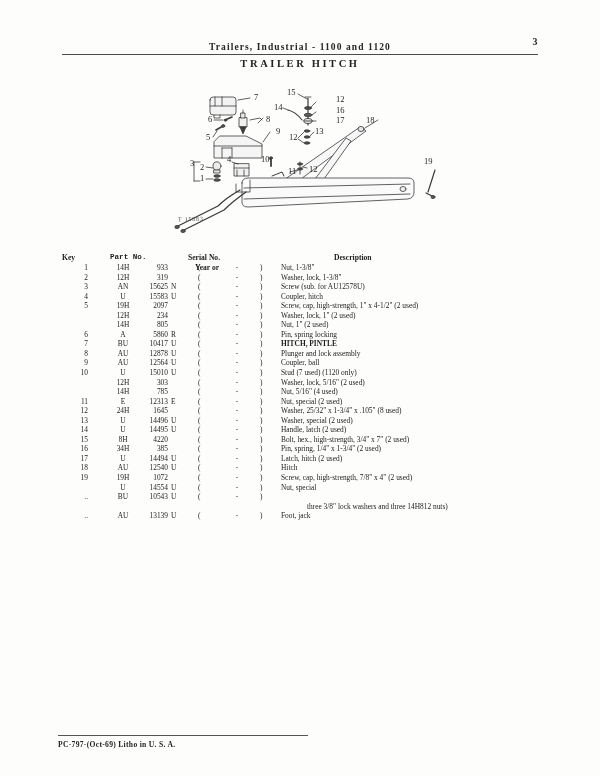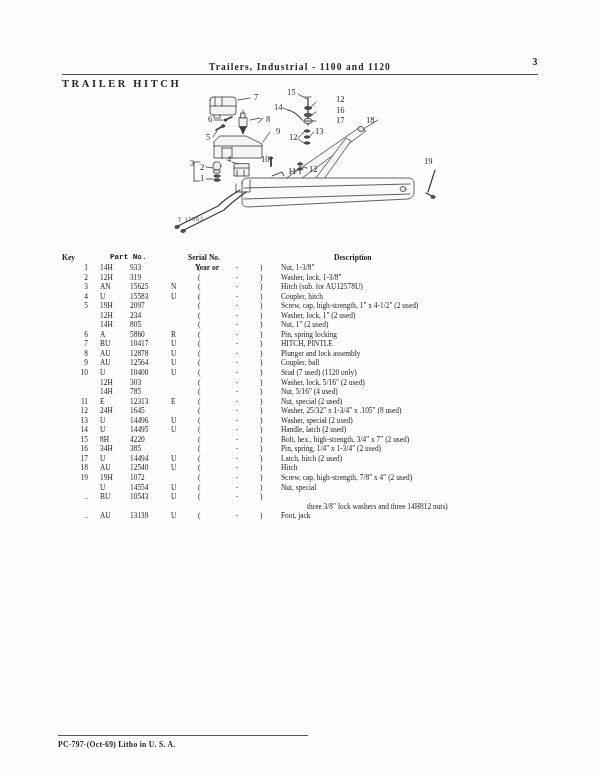--- a/index.html
+++ b/index.html
@@ -21,21 +21,20 @@
     inset: 0;
     background: #fdfdfb;
   }
 
   
   .header-wrap {
     position: absolute;
     left: 62px;
     top: 36px;
     width: 476px;
-    margin-top: 20px;
   }
   .header-line {
     position: relative;
     height: 16px;
     text-align: center;
   }
   .running-head {
     font-size: 9.5px;
     letter-spacing: 1.1px;
     font-weight: bold;
@@ -56,21 +55,21 @@
     border: 0;
     border-top: 1.4px solid #2b2b2b;
     margin: 2px 0 0 0;
     opacity: 0.85;
   }
   .section-title {
     position: absolute;
     left: 0;
     top: 22px;
     width: 476px;
-    text-align: left;
+    text-align: center;
     font-size: 10.5px;
     font-weight: bold;
     letter-spacing: 2.6px;
     color: #232323;
   }
 
   
   .illus {
     position: absolute;
     left: 170px;
@@ -119,29 +118,29 @@
     position: relative;
     height: 9.55px;
     white-space: nowrap;
   }
   .c {
     position: absolute;
     top: 0;
     white-space: pre;
   }
   .c-key    { left: 0px;   width: 26px; text-align: right; }
-  .c-prefix { left: 38px;  width: 26px; text-align: left;  }
-  .c-num    { left: 68px;  width: 38px; }
+  .c-prefix { left: 48px;  width: 26px; text-align: center;  }
+  .c-num    { left: 68px;  width: 38px; text-align: right; }
   .c-suffix { left: 109px; width: 12px; text-align: left;  }
   .c-pl     { left: 136px; }
   .c-dash   { left: 168px; width: 14px; text-align: center; }
   .c-pr     { left: 198px; }
   .c-desc   { left: 219px; }
   .c-desc.cont { left: 245px; }
-  .bold-desc { font-weight: normal; }
+  .bold-desc { font-weight: bold; }
 
   
   .footer-wrap {
     position: absolute;
     left: 58px;
     top: 735px;
     width: 250px;
   }
   .footer-rule {
     border: 0;
@@ -354,21 +353,21 @@
           <span class="c c-desc">Washer, lock, 1-3/8"</span>
         </div>
         <div class="row">
           <span class="c c-key">3</span>
           <span class="c c-prefix">AN</span>
           <span class="c c-num">15625</span>
           <span class="c c-suffix">N</span>
           <span class="c c-pl">(</span>
           <span class="c c-dash">-</span>
           <span class="c c-pr">)</span>
-          <span class="c c-desc">Hitch (sub. for AU12578U)</span>
+          <span class="c c-desc">Screw (sub. for AU12578U)</span>
         </div>
         <div class="row">
           <span class="c c-key">4</span>
           <span class="c c-prefix">U</span>
           <span class="c c-num">15583</span>
           <span class="c c-suffix">U</span>
           <span class="c c-pl">(</span>
           <span class="c c-dash">-</span>
           <span class="c c-pr">)</span>
           <span class="c c-desc">Coupler, hitch</span>
@@ -439,21 +438,21 @@
           <span class="c c-num">12564</span>
           <span class="c c-suffix">U</span>
           <span class="c c-pl">(</span>
           <span class="c c-dash">-</span>
           <span class="c c-pr">)</span>
           <span class="c c-desc">Coupler, ball</span>
         </div>
         <div class="row">
           <span class="c c-key">10</span>
           <span class="c c-prefix">U</span>
-          <span class="c c-num">10400</span>
+          <span class="c c-num">15010</span>
           <span class="c c-suffix">U</span>
           <span class="c c-pl">(</span>
           <span class="c c-dash">-</span>
           <span class="c c-pr">)</span>
           <span class="c c-desc">Stud (7 used) (1120 only)</span>
         </div>
         <div class="row">
           <span class="c c-key"></span>
           <span class="c c-prefix">12H</span>
           <span class="c c-num">303</span>

